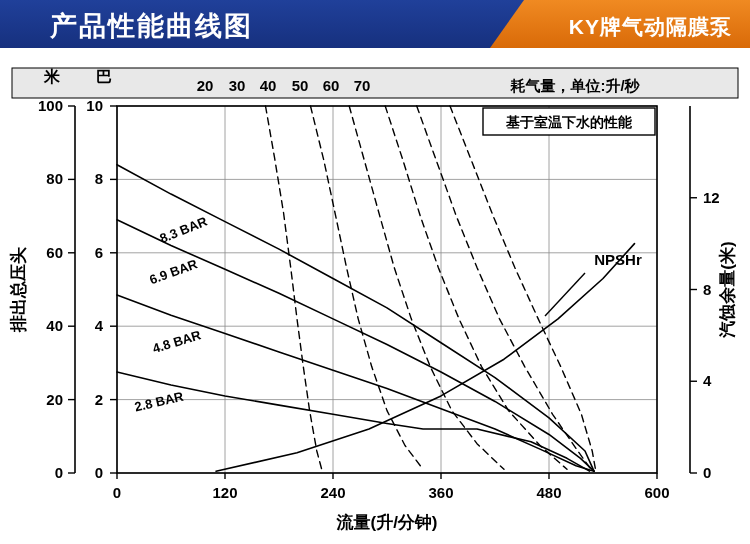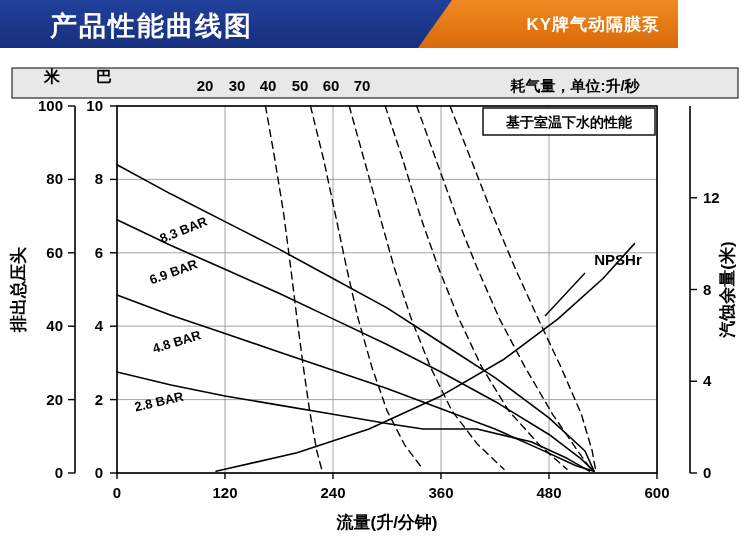--- a/index.html
+++ b/index.html
@@ -5,39 +5,39 @@
   html,body{margin:0;padding:0;}
   body{
     width:750px;height:544px;
     background:#ffffff;
     font-family:"Liberation Sans","DejaVu Sans",sans-serif;
     overflow:hidden;
     position:relative;
   }
   
   .header{
-    position:absolute;left:0;top:0;width:678px;height:48px;
+    position:absolute;left:0;top:0;width:750px;height:48px;
     background:#1b3a8f;
     background:linear-gradient(to bottom,#20409a 0%, #16307e 100%);
   }
   .header-title{
     position:absolute;left:50px;top:8px;
     color:#ffffff;font-size:27px;font-weight:bold;
     letter-spacing:2px;
     font-family:"Liberation Serif","DejaVu Serif",serif;
   }
   .header-badge{
     position:absolute;right:0;top:0;height:48px;width:260px;
     background:#e87b13;
     background:linear-gradient(to bottom,#f08a22 0%, #d96a08 100%);
     clip-path:polygon(34px 0,260px 0,260px 48px,0 48px);
   }
   .header-badge-text{
     position:absolute;right:18px;top:13px;
-    color:#ffffff;font-size:17px;font-weight:bold;letter-spacing:1px;
+    color:#ffffff;font-size:21px;font-weight:bold;letter-spacing:1px;
     font-family:"Liberation Sans","DejaVu Sans",sans-serif;
   }
   
   .chart-wrap{
     position:absolute;left:0;top:48px;width:750px;height:496px;
     background:#ffffff;
   }
   svg{display:block;}
 </style>
 </head>

